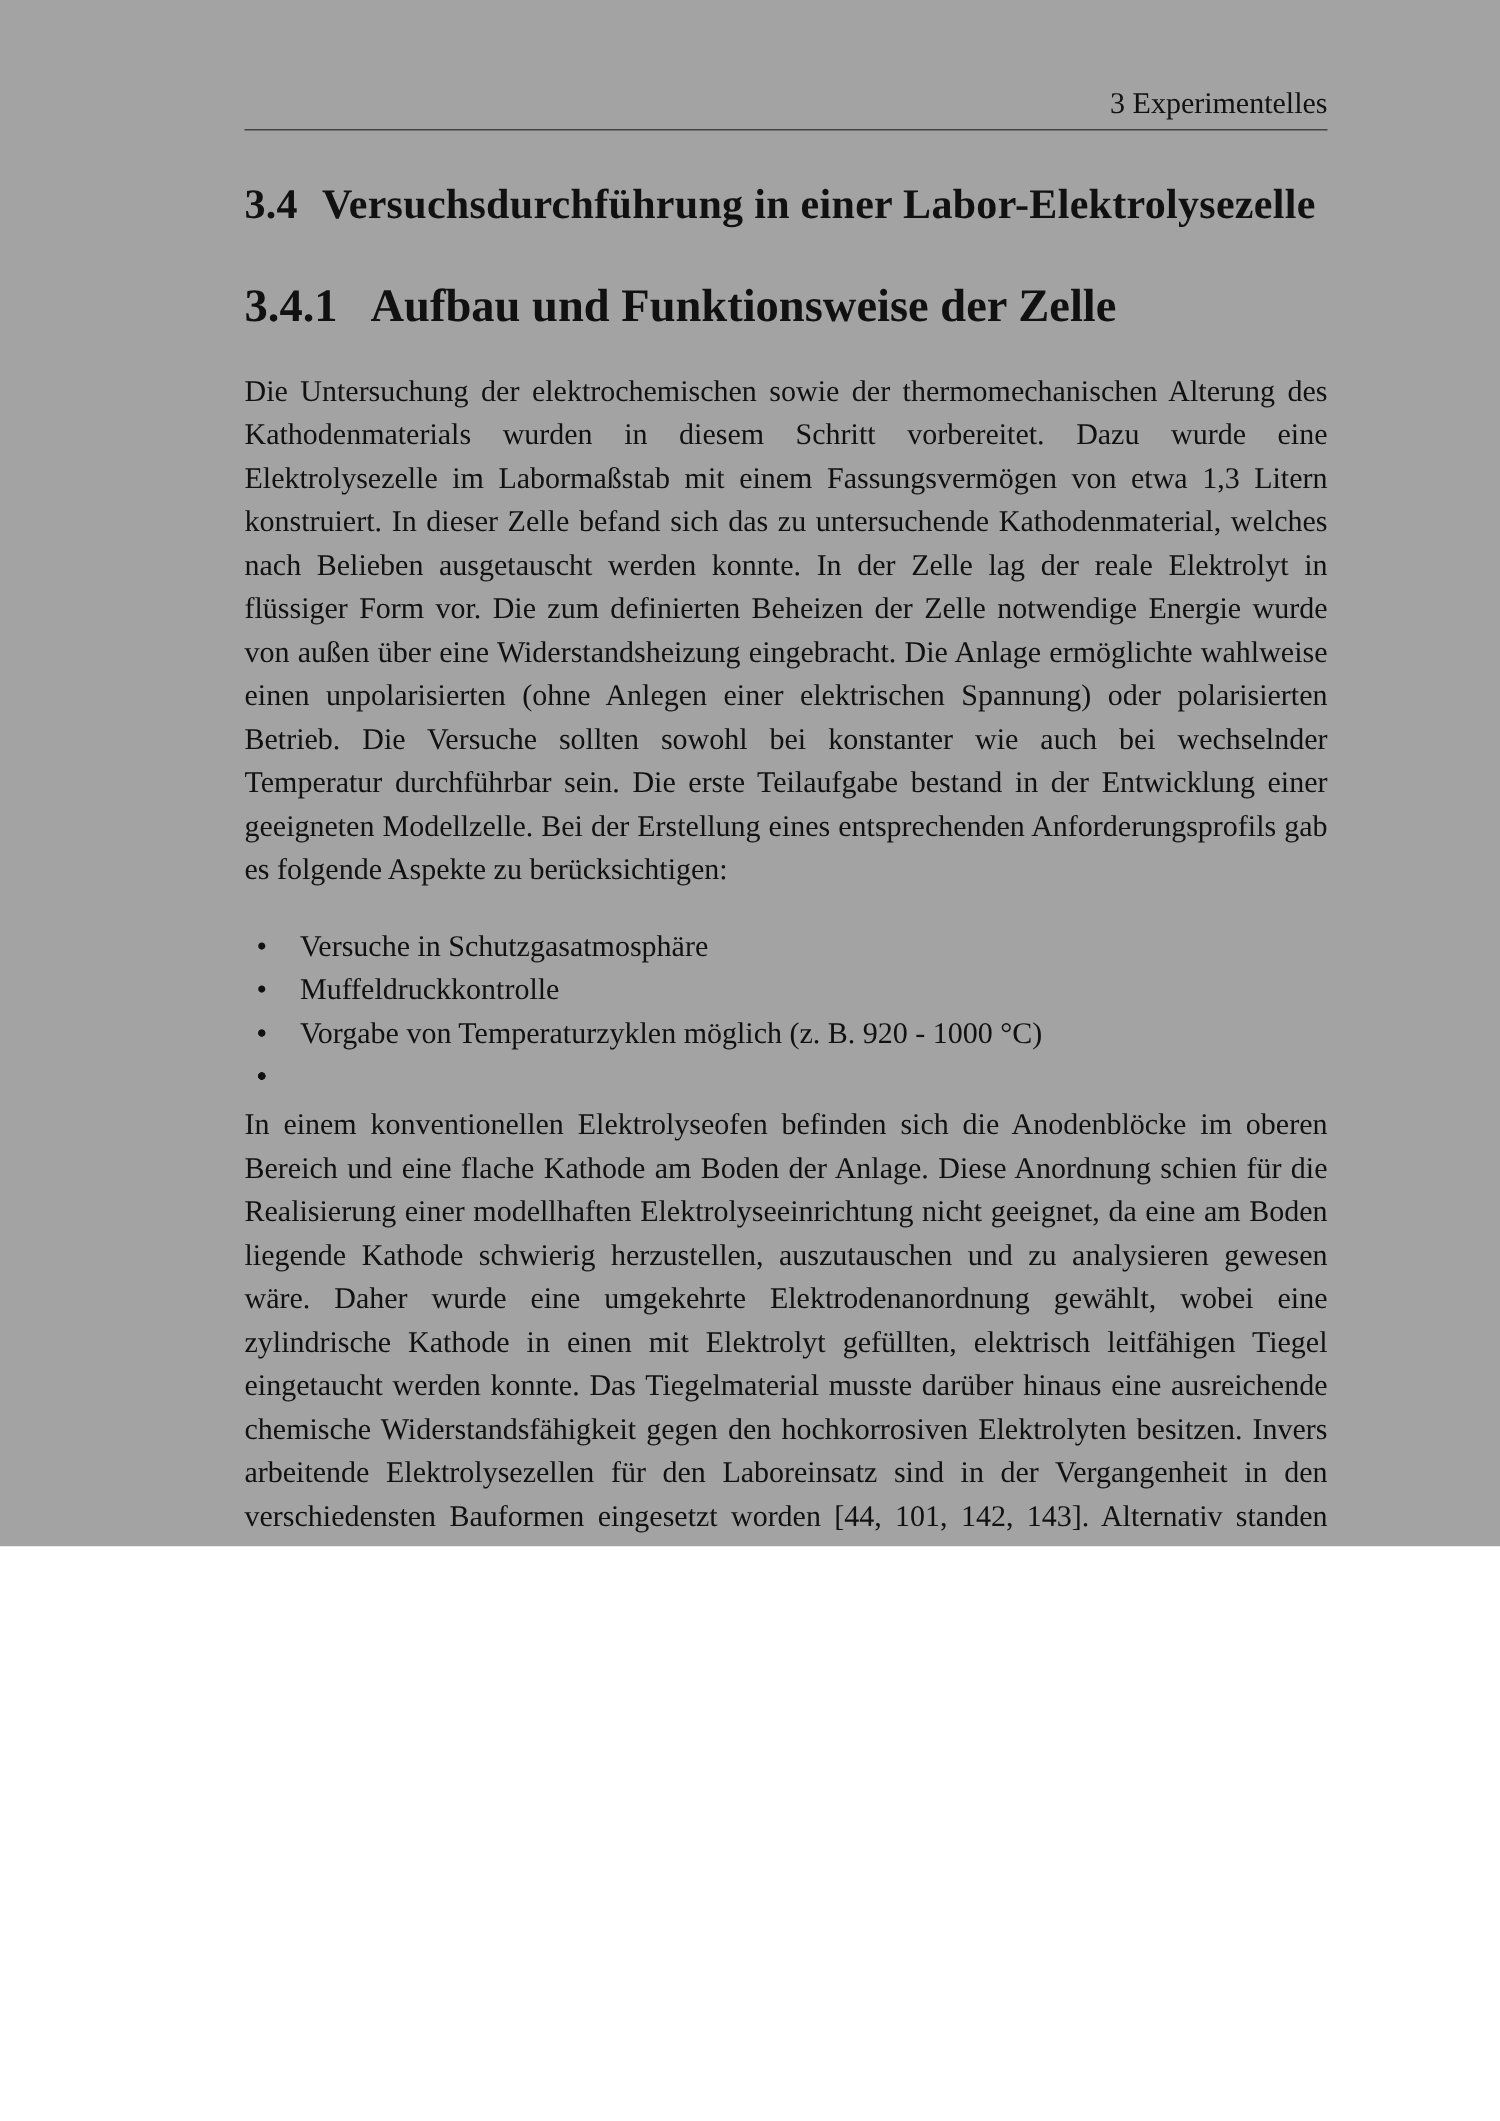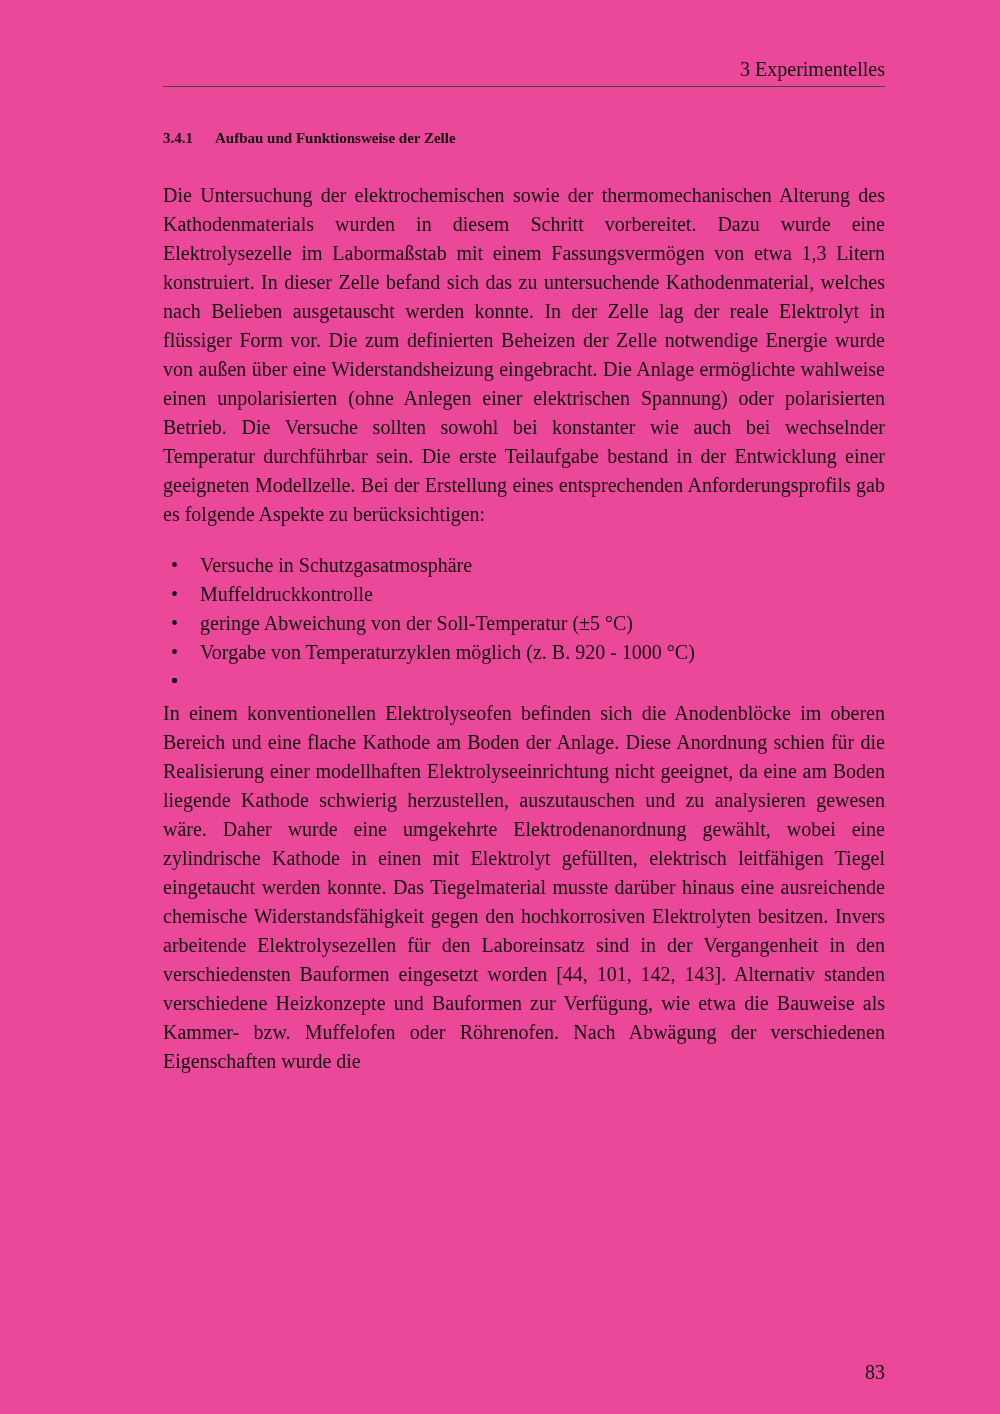--- a/index.html
+++ b/index.html
@@ -5,22 +5,22 @@
     * { margin: 0; padding: 0; box-sizing: border-box; }
     html, body { background: #ffffff; }
     body {
       font-family: "Liberation Serif", "DejaVu Serif", serif;
       color: #111111;
       -webkit-font-smoothing: antialiased;
     }
     .page {
       position: relative;
       width: 1000px;
-      height: 1414px;
-      background: #ec4899;
+      height: 1031px;
+      background: #a3a3a3;
       overflow: hidden;
     }
     .content {
       position: absolute;
       left: 163px;
       top: 0;
       width: 722px;
     }
     .running-head {
       padding-top: 58px;
@@ -33,21 +33,21 @@
     h1.section-heading {
       margin-top: 34px;
       font-size: 28px;
       font-weight: bold;
       letter-spacing: 0.2px;
       line-height: 32px;
     }
     h1.section-heading .sec-num { margin-right: 16px; }
     h2.subsection-heading {
       margin-top: 38px;
-      font-size: 15px;
+      font-size: 31px;
       font-weight: bold;
       line-height: 26px;
     }
     h2.subsection-heading .sec-num { margin-right: 22px; }
     p.body-par {
       margin-top: 29px;
       font-size: 20px;
       line-height: 29px;
       text-align: justify;
     }
@@ -81,39 +81,41 @@
 </head>
 <body>
 
 <div class="page">
   <div class="content">
 
     <div class="running-head">
       <span>3 Experimentelles</span>
     </div>
 
+    <h1 class="section-heading">
+      <span class="sec-num">3.4</span><span>Versuchsdurchführung in einer Labor-Elektrolysezelle</span>
+    </h1>
 
     <h2 class="subsection-heading">
       <span class="sec-num">3.4.1</span><span>Aufbau und Funktionsweise der Zelle</span>
     </h2>
 
     <p class="body-par first-par">Die Untersuchung der elektrochemischen sowie der thermomechanischen Alterung des Kathodenmaterials wurden in diesem Schritt vorbereitet. Dazu wurde eine Elektrolysezelle im Labormaßstab mit einem Fassungsvermögen von etwa 1,3 Litern konstruiert. In dieser Zelle befand sich das zu untersuchende Kathodenmaterial, welches nach Belieben ausgetauscht werden konnte. In der Zelle lag der reale Elektrolyt in flüssiger Form vor. Die zum definierten Beheizen der Zelle notwendige Energie wurde von außen über eine Widerstandsheizung eingebracht. Die Anlage ermöglichte wahlweise einen unpolarisierten (ohne Anlegen einer elektrischen Spannung) oder polarisierten Betrieb. Die Versuche sollten sowohl bei konstanter wie auch bei wechselnder Temperatur durchführbar sein. Die erste Teilaufgabe bestand in der Entwicklung einer geeigneten Modellzelle. Bei der Erstellung eines entsprechenden Anforderungsprofils gab es folgende Aspekte zu berücksichtigen:</p>
 
     <ul class="req-list">
       <li>
         <span class="bullet">•</span>
         <span class="li-text">Versuche in Schutzgasatmosphäre</span>
       </li>
       <li>
         <span class="bullet">•</span>
         <span class="li-text">Muffeldruckkontrolle</span>
       </li>
       <li>
         <span class="bullet">•</span>
-        <span class="li-text">geringe Abweichung von der Soll-Temperatur (±5 °C)</span>
       </li>
       <li>
         <span class="bullet">•</span>
         <span class="li-text">Vorgabe von Temperaturzyklen möglich (z. B. 920 - 1000 °C)</span>
       </li>
       <li>
         <span class="bullet">•</span>
       </li>
       <li>
         <span class="bullet">•</span>

